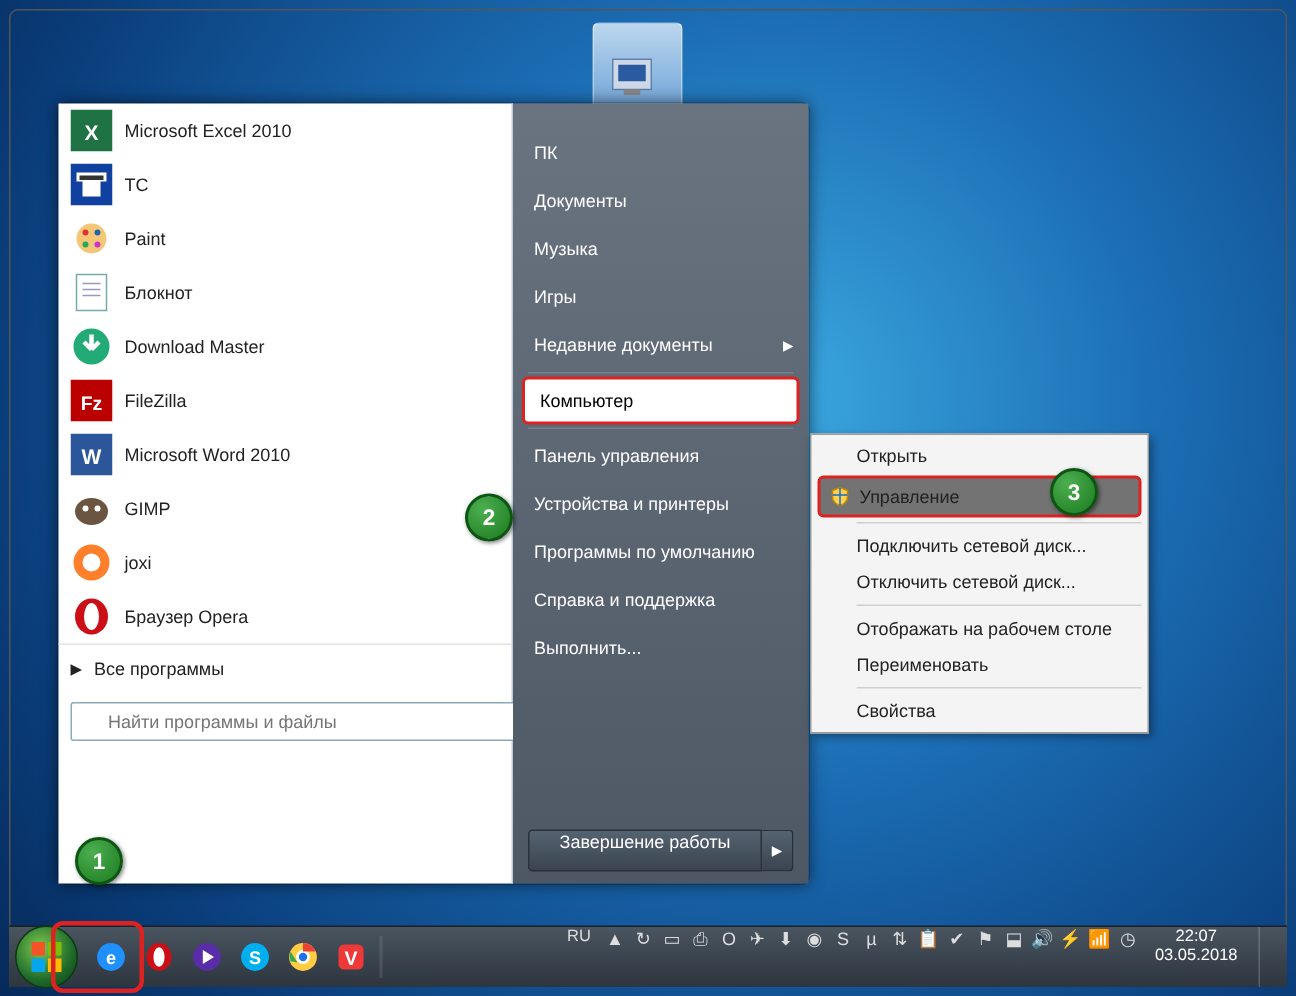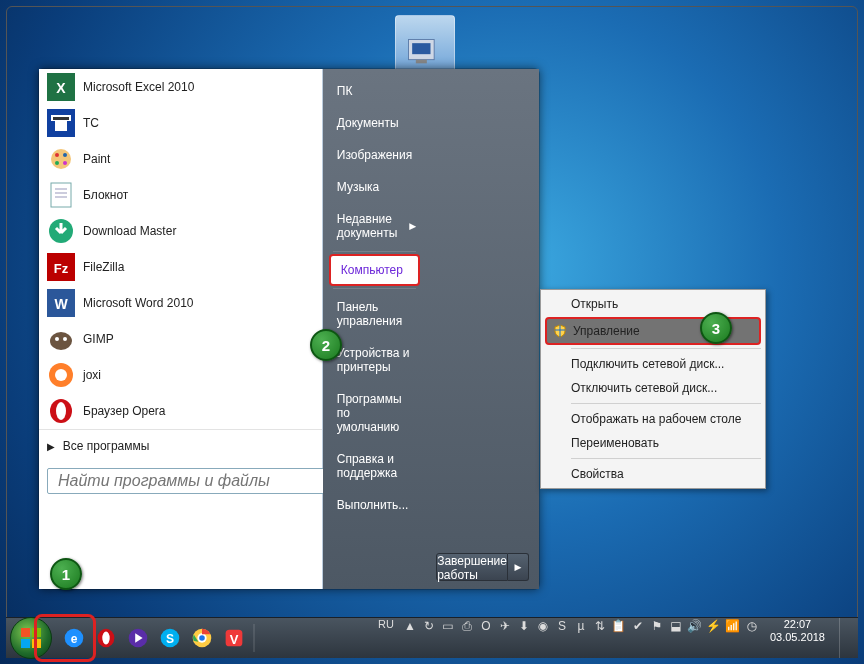--- a/index.html
+++ b/index.html
@@ -2,28 +2,28 @@
 <html><head>
 <meta charset="utf-8">
 <style>
 html,body{margin:0;padding:0;width:864px;height:664px;overflow:hidden;font-family:"Segoe UI",Tahoma,sans-serif;font-size:12px}
 .desktop{position:relative;width:864px;height:664px;background:radial-gradient(circle at 60% 40%,#3ba8e0 0%,#1b6cb3 40%,#0a3d7a 80%,#062a5a 100%)}
 .screenshot-border{position:absolute;inset:6px;border:1px solid #555;border-radius:6px;pointer-events:none}
 
 
 .start-menu{position:absolute;left:38px;top:68px;width:500px;height:520px;display:flex;border:1px solid rgba(0,0,0,.4);border-radius:6px;box-shadow:0 0 10px rgba(0,0,0,.5);overflow:visible}
 .sm-left{width:302px;background:#fff;display:flex;flex-direction:column;border-right:1px solid #bcd}
-.sm-right{flex:1;background:linear-gradient(180deg,#6a7480 0%,#4d5864 100%);display:flex;flex-direction:row;padding-top:6px}
+.sm-right{flex:1;background:linear-gradient(180deg,#6a7480 0%,#4d5864 100%);display:flex;flex-direction:column;padding-top:17px}
 .prog{display:flex;align-items:center;height:36px;padding:0 8px;gap:8px;color:#222}
 .prog .ic{width:28px;height:28px;flex:0 0 28px;display:flex;align-items:center;justify-content:center;border-radius:3px}
 .allprogs{display:flex;align-items:center;height:32px;padding:0 8px;border-top:1px solid #e3e3e3;gap:8px;color:#222}
 .search-row{padding:6px 8px 8px}
-.search-box{width:100%;height:24px;border:1px solid #8ab;border-radius:2px;padding:0 10px;font-size:16px;color:#888;font-style:italic}
+.search-box{width:100%;height:24px;border:1px solid #8ab;border-radius:2px;padding:0 24px;font-size:12px;color:#888;}
 .sm-right .ritem{color:#fff;padding:9px 14px;position:relative}
-.sm-right .ritem.sel{background:#fff;color:#6d28d9;border:2px solid #d22;border-radius:4px;margin:2px 6px;padding:7px 10px}
+.sm-right .ritem.sel{background:#fff;color:#000000;border:2px solid #d22;border-radius:4px;margin:2px 6px;padding:7px 10px}
 .sm-right .ritem .chev{position:absolute;right:10px;top:50%;transform:translateY(-50%);font-size:9px}
 .sm-right .sep{height:1px;background:rgba(255,255,255,.15);margin:2px 10px}
 .shutdown-row{margin-top:auto;padding:8px 10px;display:flex;gap:0}
 .shutdown-btn{flex:1;background:linear-gradient(180deg,#556270,#3b4450);color:#fff;border:1px solid #2a3038;border-radius:3px 0 0 3px;height:26px;display:flex;justify-content:center;font-size:12px}
 .shutdown-chev{width:20px;background:linear-gradient(180deg,#556270,#3b4450);border:1px solid #2a3038;border-left:0;border-radius:0 3px 3px 0;display:flex;align-items:center;justify-content:center;color:#fff;font-size:9px}
 .userpic{position:absolute;left:395px;top:15px;width:58px;height:58px;border:1px solid rgba(255,255,255,.4);border-radius:4px;background:linear-gradient(180deg,#bcd7ee,#6ea3d8);display:flex;align-items:center;justify-content:center}
 .userpic svg{width:44px;height:44px}
 
 
 .ctx{position:absolute;left:540px;top:289px;width:220px;background:#f4f4f4;border:1px solid #9a9a9a;box-shadow:2px 2px 6px rgba(0,0,0,.4);padding:2px 2px}
@@ -169,22 +169,22 @@
         <span>Все программы</span>
       </div>
       <div class="search-row">
         <input class="search-box" placeholder="Найти программы и файлы" style="">
       </div>
     </div>
     <div class="sm-right">
       <div id="right-list" style="flex:1">
           <div class="ritem"><span>ПК</span></div>
           <div class="ritem"><span>Документы</span></div>
-          <div class="ritem"><span>Изображения</span></div>
           <div class="ritem"><span>Музыка</span></div>
+          <div class="ritem"><span>Игры</span></div>
           <div class="ritem"><span>Недавние документы</span><span class="chev">▶</span></div>
           <div class="sep"></div>
           <div class="ritem sel"><span>Компьютер</span></div>
           <div class="sep"></div>
           <div class="ritem"><span>Панель управления</span></div>
           <div class="ritem"><span>Устройства и принтеры</span></div>
           <div class="ritem"><span>Программы по умолчанию</span></div>
           <div class="ritem"><span>Справка и поддержка</span></div>
           <div class="ritem"><span>Выполнить...</span></div>
         </div>

